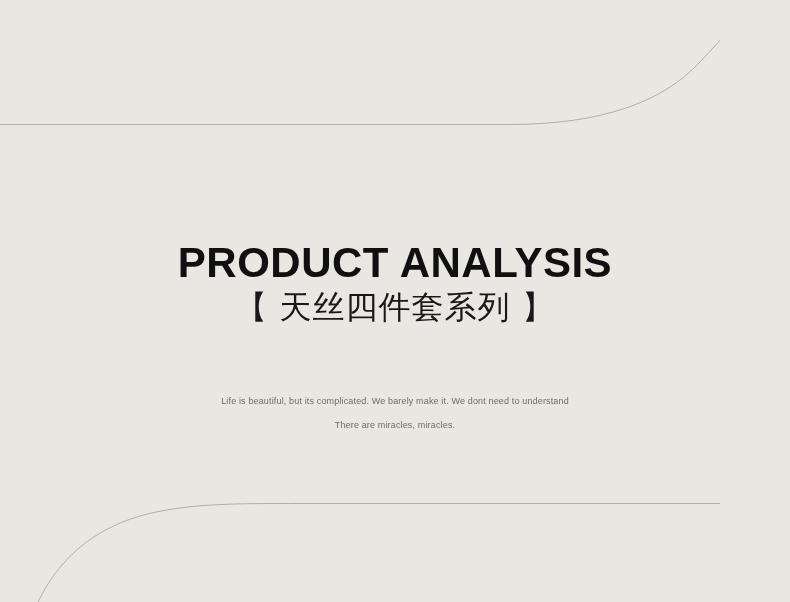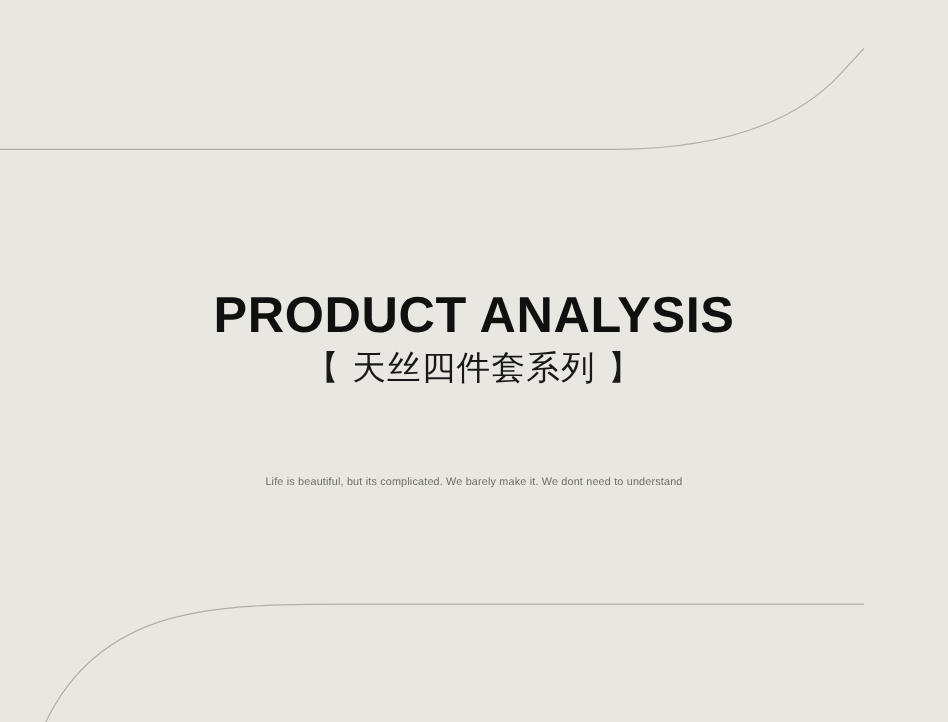--- a/index.html
+++ b/index.html
@@ -52,21 +52,21 @@
     font-weight: bold;
     letter-spacing: 0.5px;
     color: #101010;
     line-height: 46px;
     white-space: nowrap;
   }
   .cn-title {
     margin: 0;
     margin-top: 4px;
     font-family: "DejaVu Sans", "Liberation Sans", sans-serif;
-    font-size: 28px;
+    font-size: 32px;
     font-weight: 400;
     color: #181818;
     line-height: 34px;
     letter-spacing: 1px;
     white-space: nowrap;
   }
   .caption-block {
     position: absolute;
     left: 0;
     top: 383px;
@@ -96,16 +96,17 @@
 
   <div id="content">
 
     <div class="title-block">
       <h1 class="main-title">PRODUCT ANALYSIS</h1>
       <h2 class="cn-title">【  天丝四件套系列  】</h2>
     </div>
 
     <div class="caption-block">
       <p class="caption-line">Life is beautiful, but its complicated. We barely make it. We dont need to understand</p>
+      <p class="caption-line">There are miracles, miracles.</p>
     </div>
 
   </div>
 </div>
 
 </body></html>

